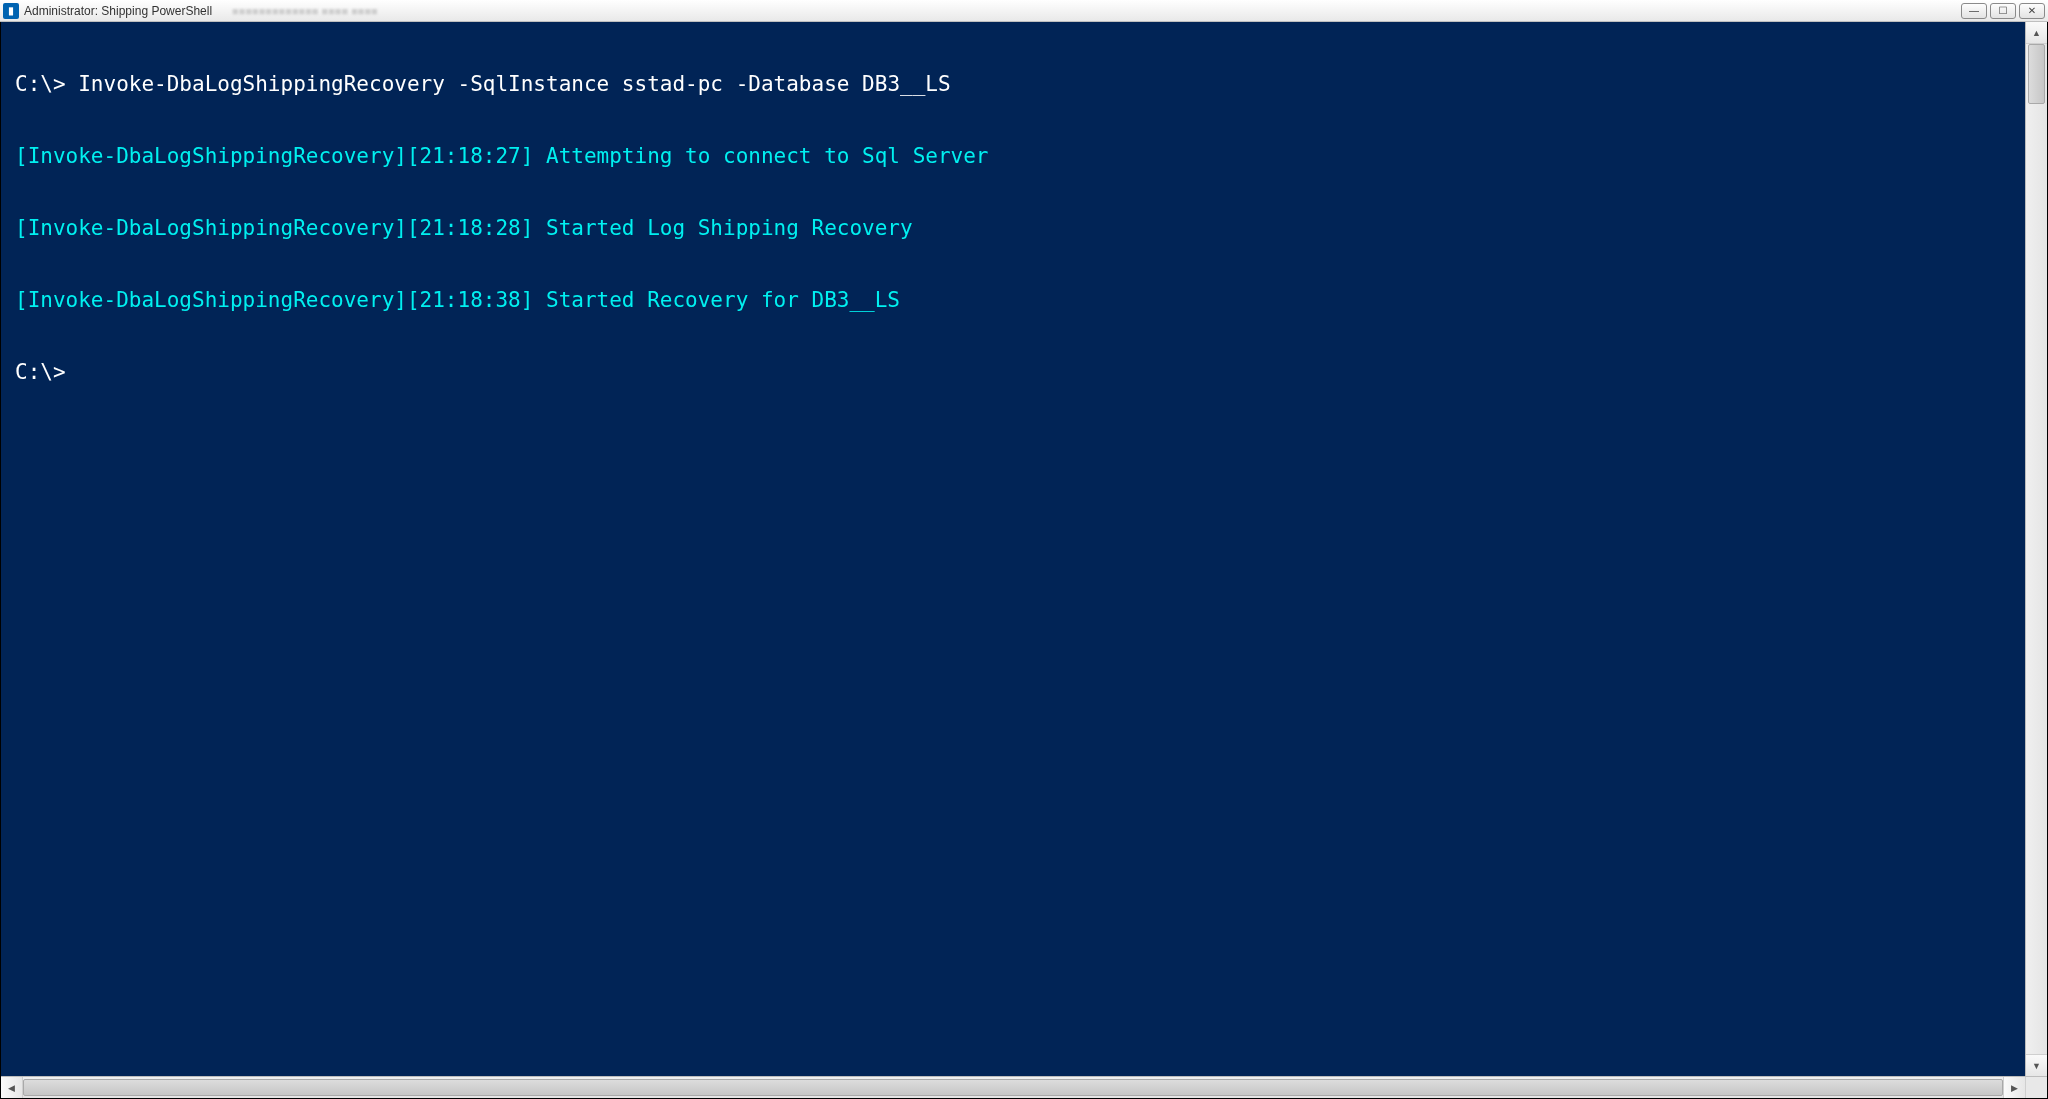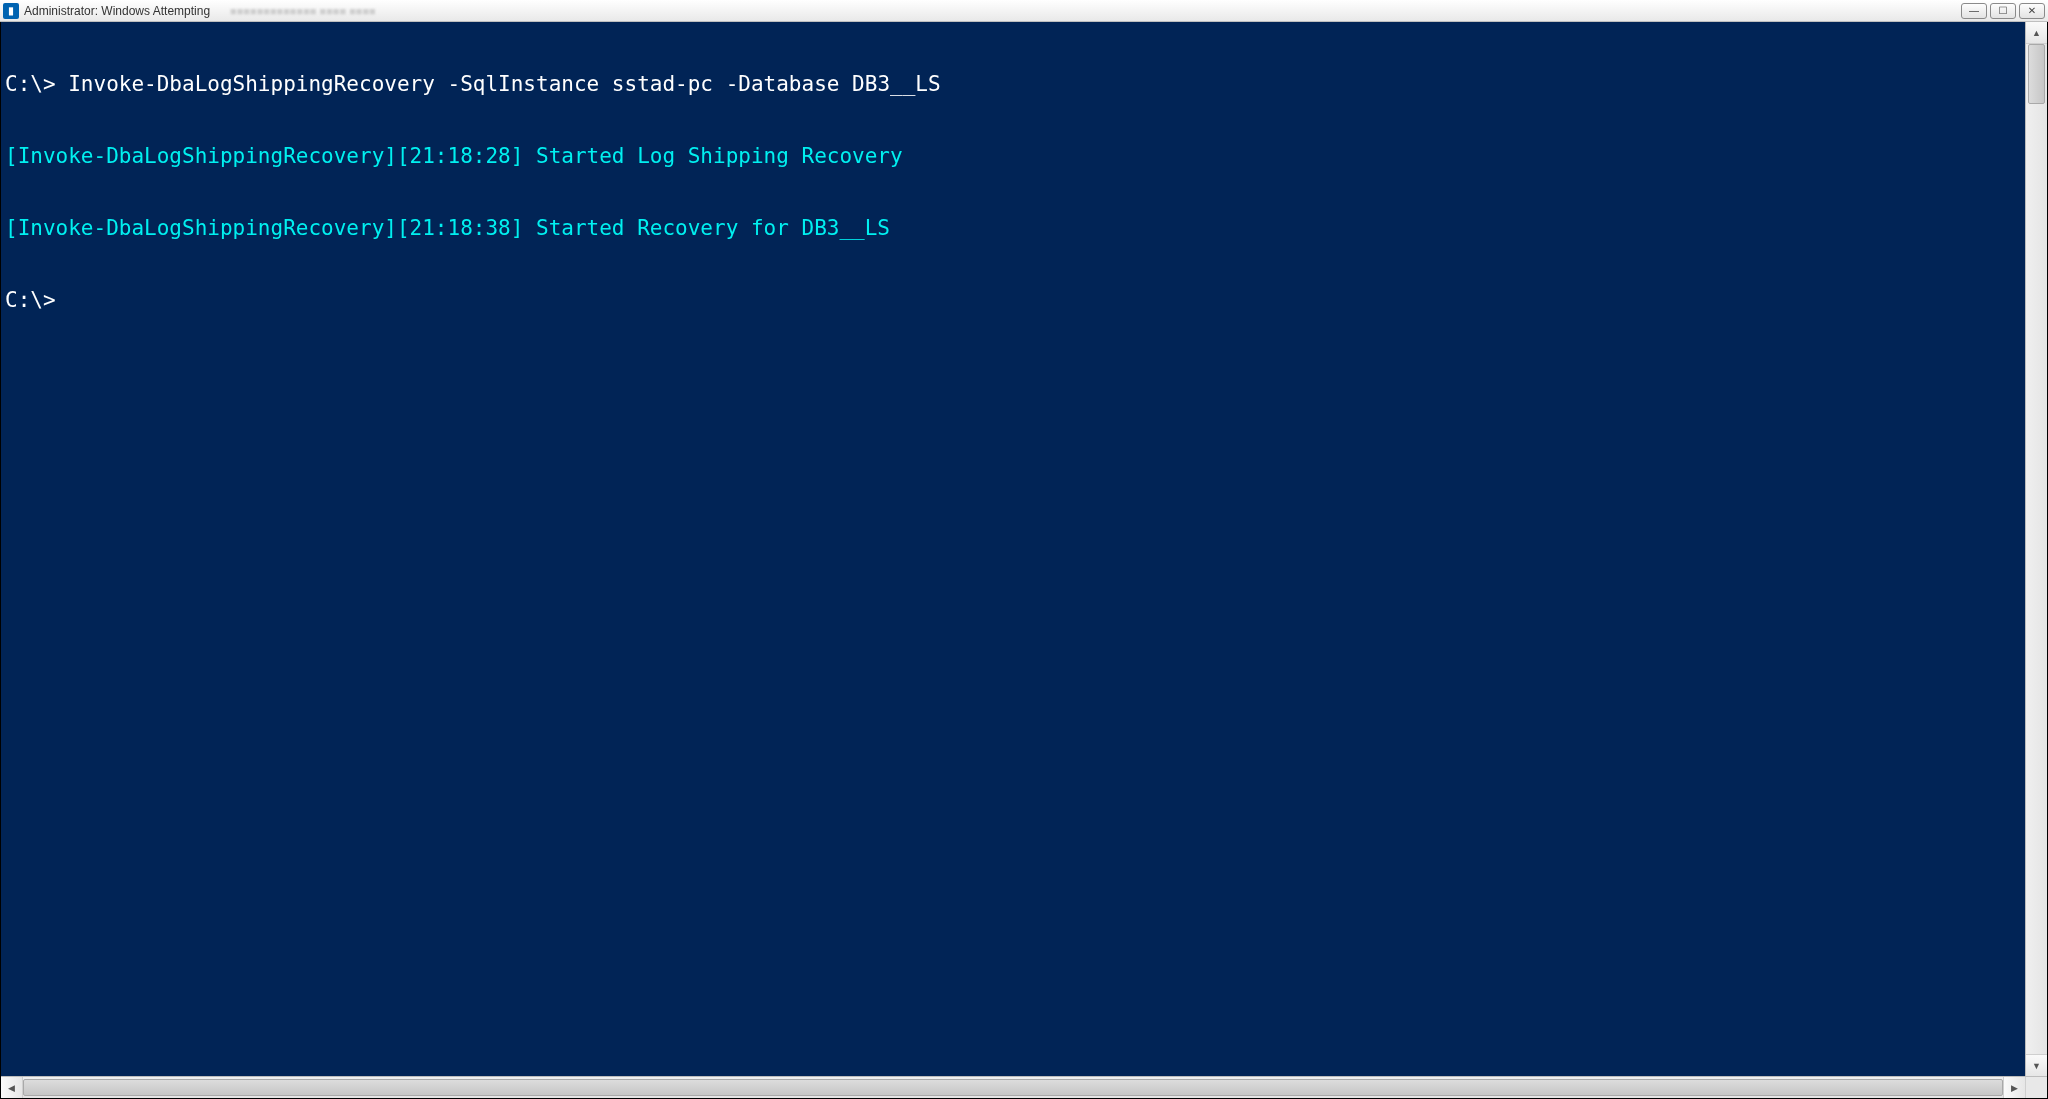--- a/index.html
+++ b/index.html
@@ -66,21 +66,21 @@
     border: 1px solid #000;
     border-top: none;
   }
   .terminal-body {
     flex: 1;
     display: flex;
     background: #012456;
   }
   .console {
     flex: 1;
-    padding: 2px 4px;
+    padding: 2px 14px;
     font-family: "Lucida Console", Consolas, monospace;
     font-size: 21px;
     line-height: 24px;
     white-space: pre;
     overflow: hidden;
   }
   .line { display: block; }
   .c-white { color: #ffffff; }
   .c-cyan  { color: #00f0f0; }
   .vscroll {
@@ -140,32 +140,33 @@
     width: 22px;
     background: #e8e8e8;
     border-left: 1px solid #cfcfcf;
   }
 </style>
 </head>
 <body>
 
 <div class="titlebar">
   <div class="appicon">▮</div>
-  <span class="title-text">Administrator: Windows Attempting</span>
+  <span class="title-text">Administrator: Shipping PowerShell</span>
   <span class="blurred">■■■■■■■■■■■■■    ■■■■  ■■■■</span>
   <div class="spacer"></div>
   <div class="winbtn">—</div>
   <div class="winbtn">☐</div>
   <div class="winbtn">✕</div>
 </div>
 
 <div class="terminal-frame">
   <div class="terminal-body">
     <div class="console">
       <span class="line"><span class="c-white">C:\&gt; </span><span class="c-white">Invoke-DbaLogShippingRecovery -SqlInstance sstad-pc -Database DB3__LS</span></span>
+      <span class="line c-cyan">[Invoke-DbaLogShippingRecovery][21:18:27] Attempting to connect to Sql Server</span>
       <span class="line c-cyan">[Invoke-DbaLogShippingRecovery][21:18:28] Started Log Shipping Recovery</span>
       <span class="line c-cyan">[Invoke-DbaLogShippingRecovery][21:18:38] Started Recovery for DB3__LS</span>
       <span class="line c-white">C:\&gt;</span>
     </div>
     <div class="vscroll">
       <div class="arrow">▲</div>
       <div class="track">
         <div class="thumb"></div>
       </div>
       <div class="arrow down">▼</div>

